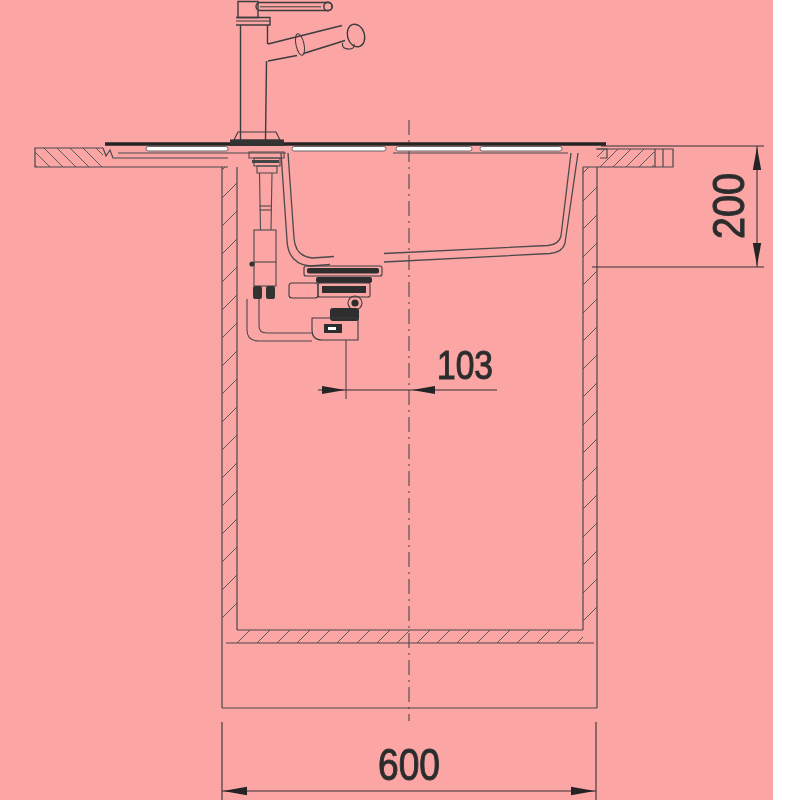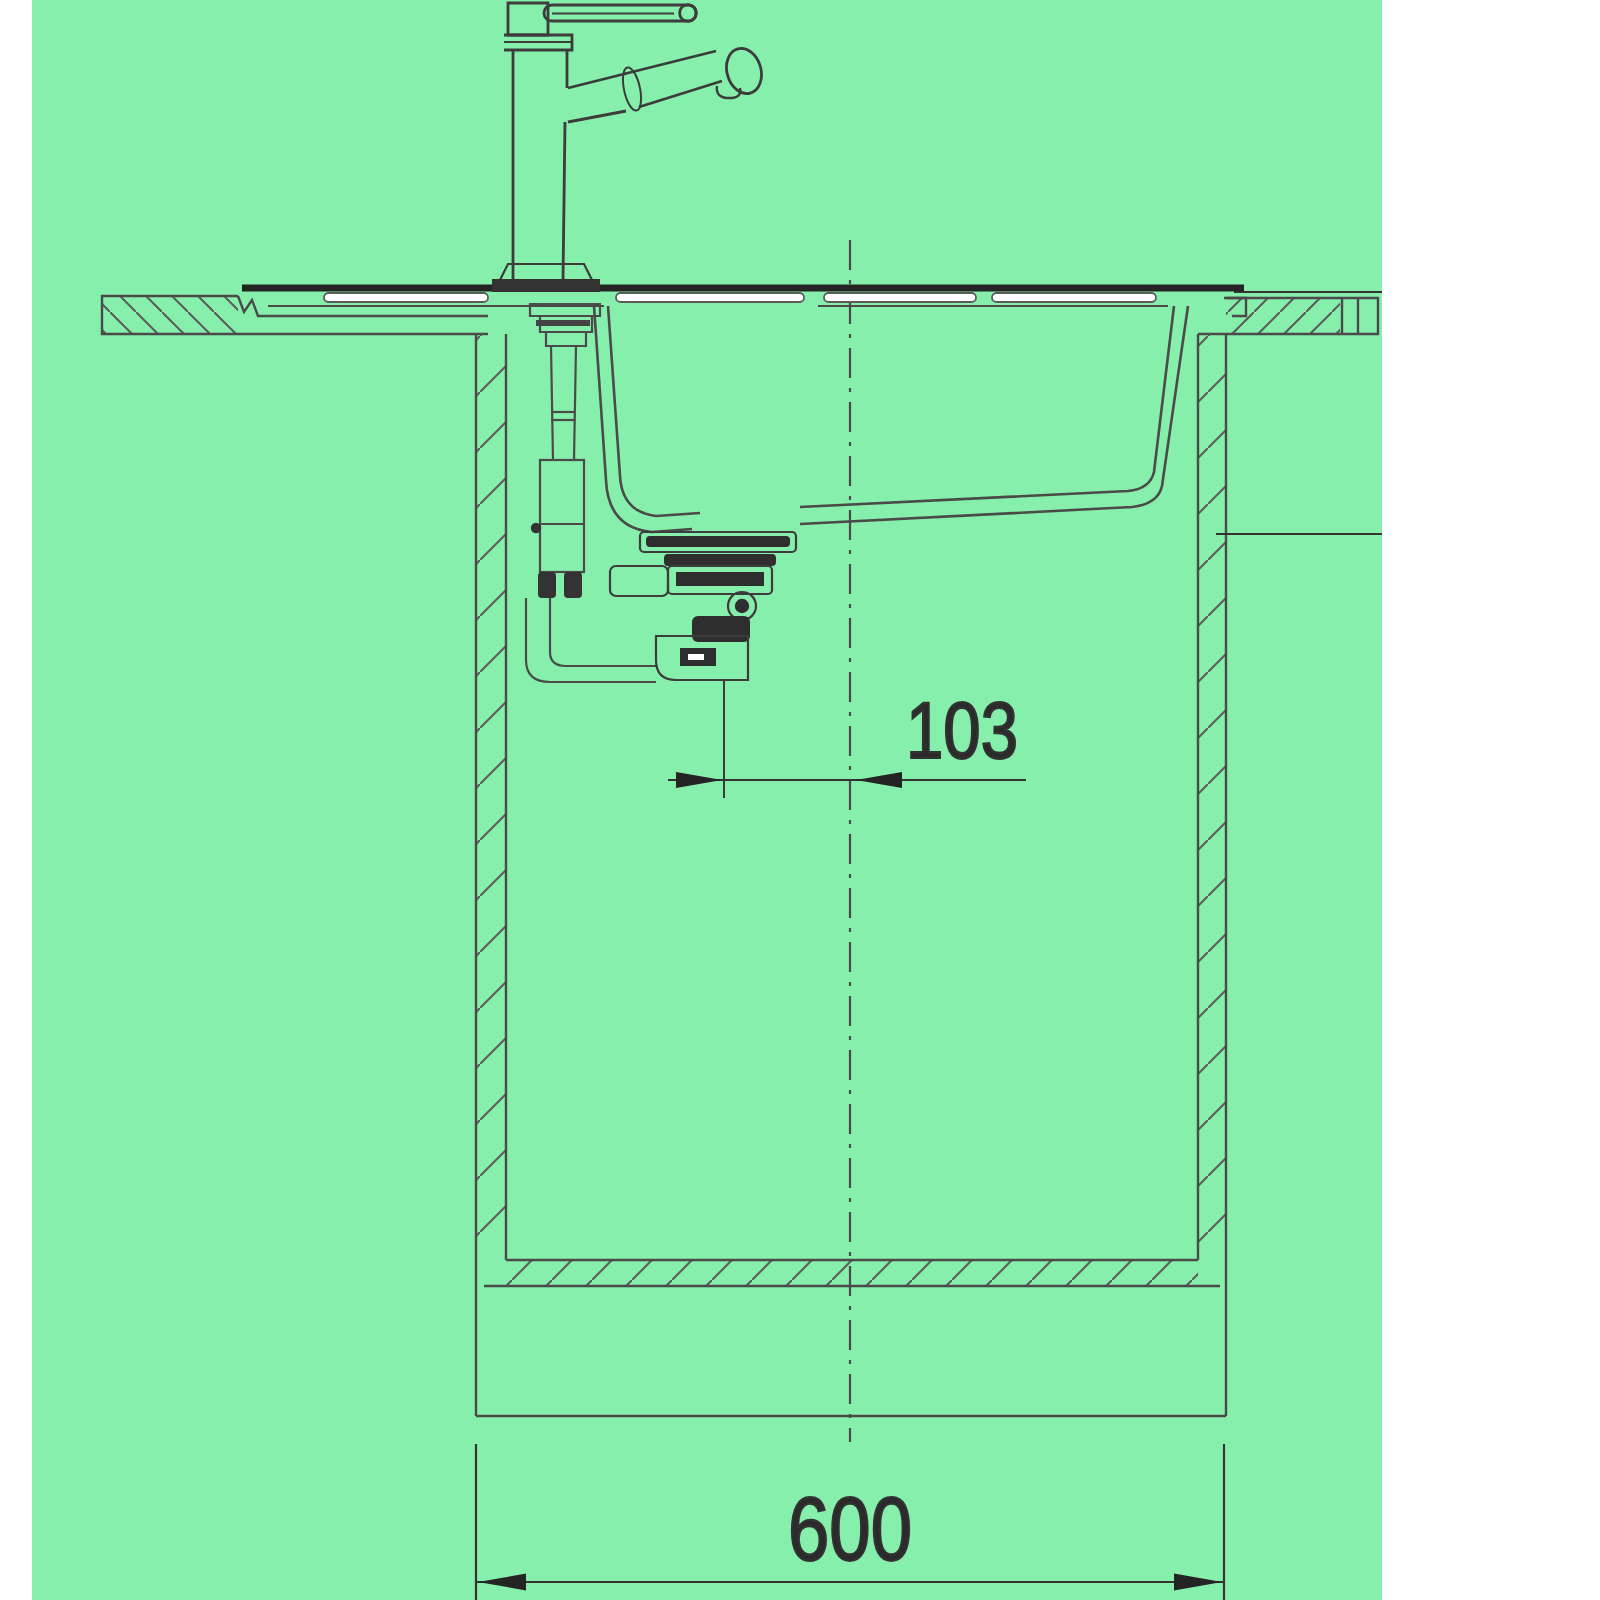--- a/index.html
+++ b/index.html
@@ -1,22 +1,21 @@
 <!DOCTYPE html>
 <html><head>
 <meta charset="utf-8">
 <style>
   html,body{margin:0;padding:0;background:#ffffff;}
   .stage{
     position:relative;
-    width:675px;height:800px;
-    background:#86efac;
+    width:773px;height:800px;
+    background:#fca5a5;
     font-family:"Liberation Sans", sans-serif;
     overflow:hidden;
-    margin-left:16px;
   }
   svg{display:block}
   text{
     font-family:"Liberation Sans", sans-serif;
     fill:#2b2b2b;
   }
 </style>
 </head>
 <body>
 

